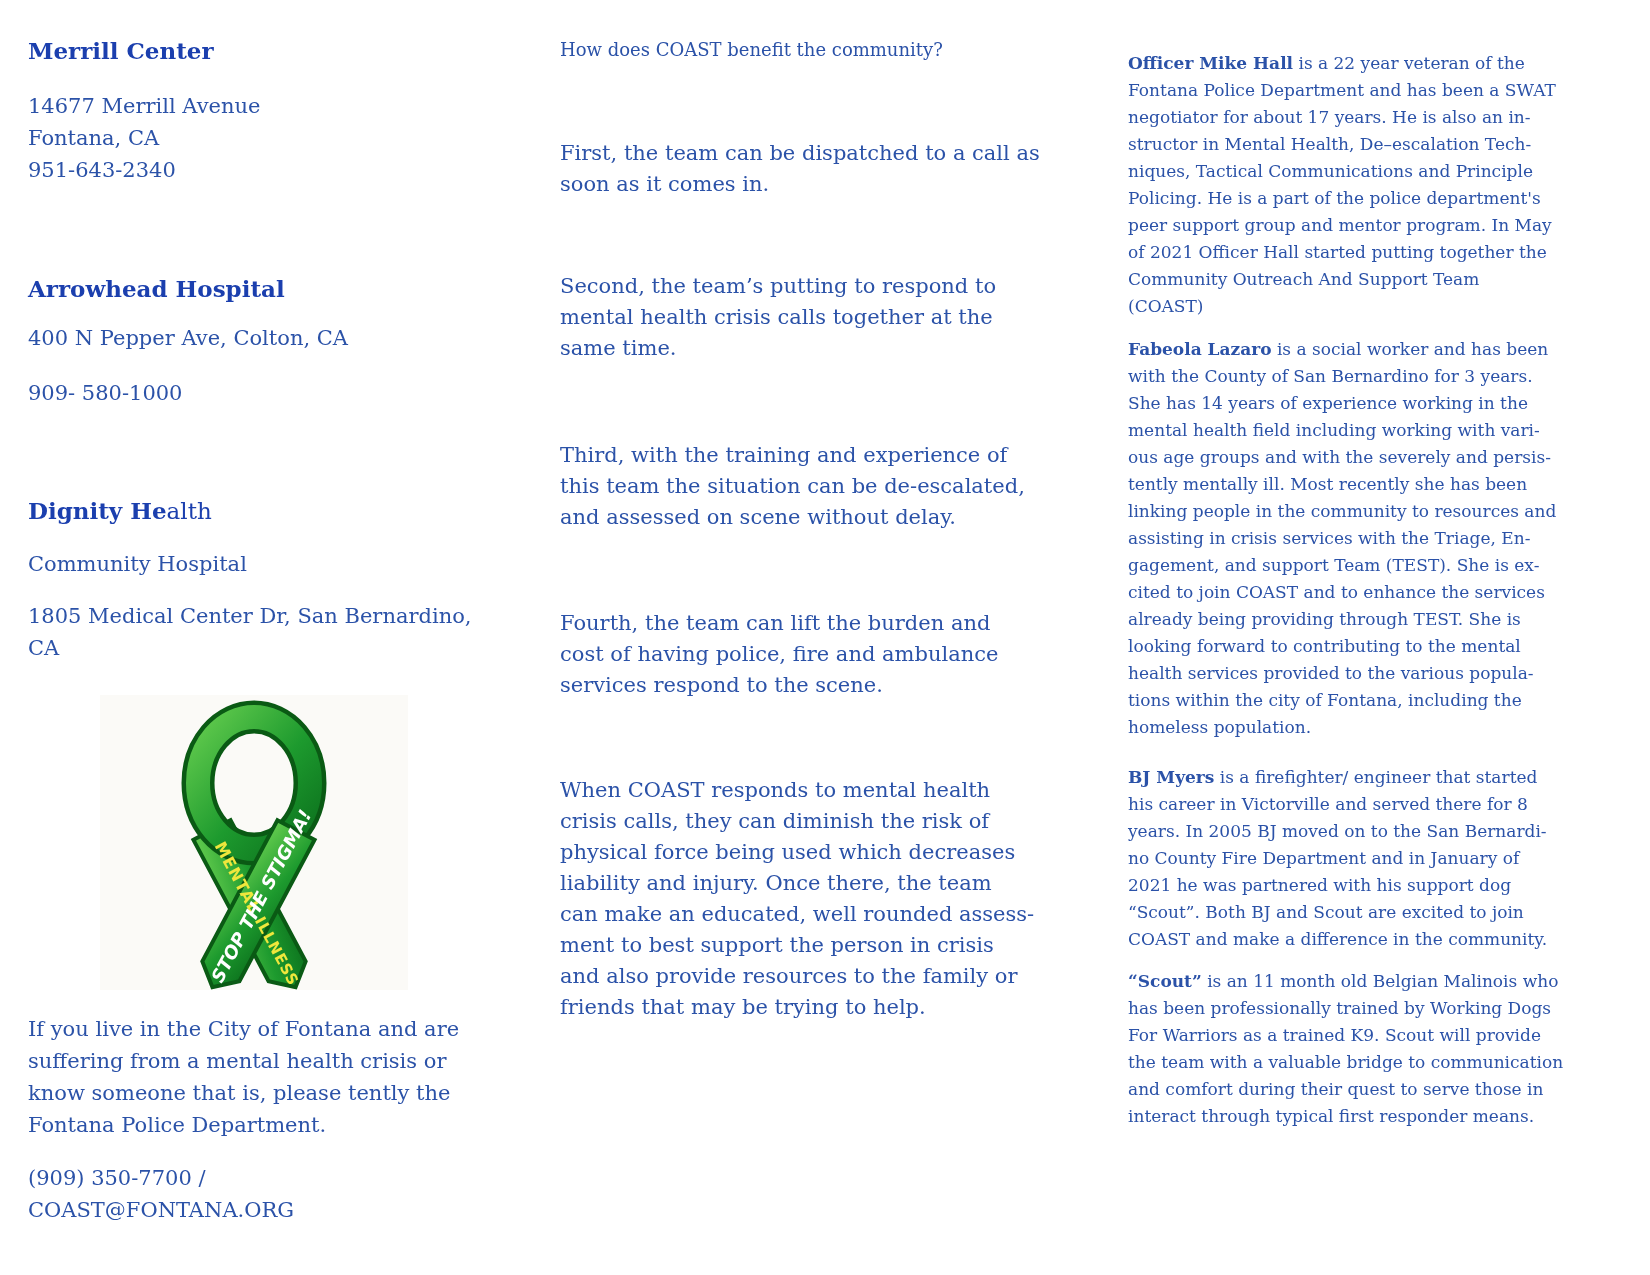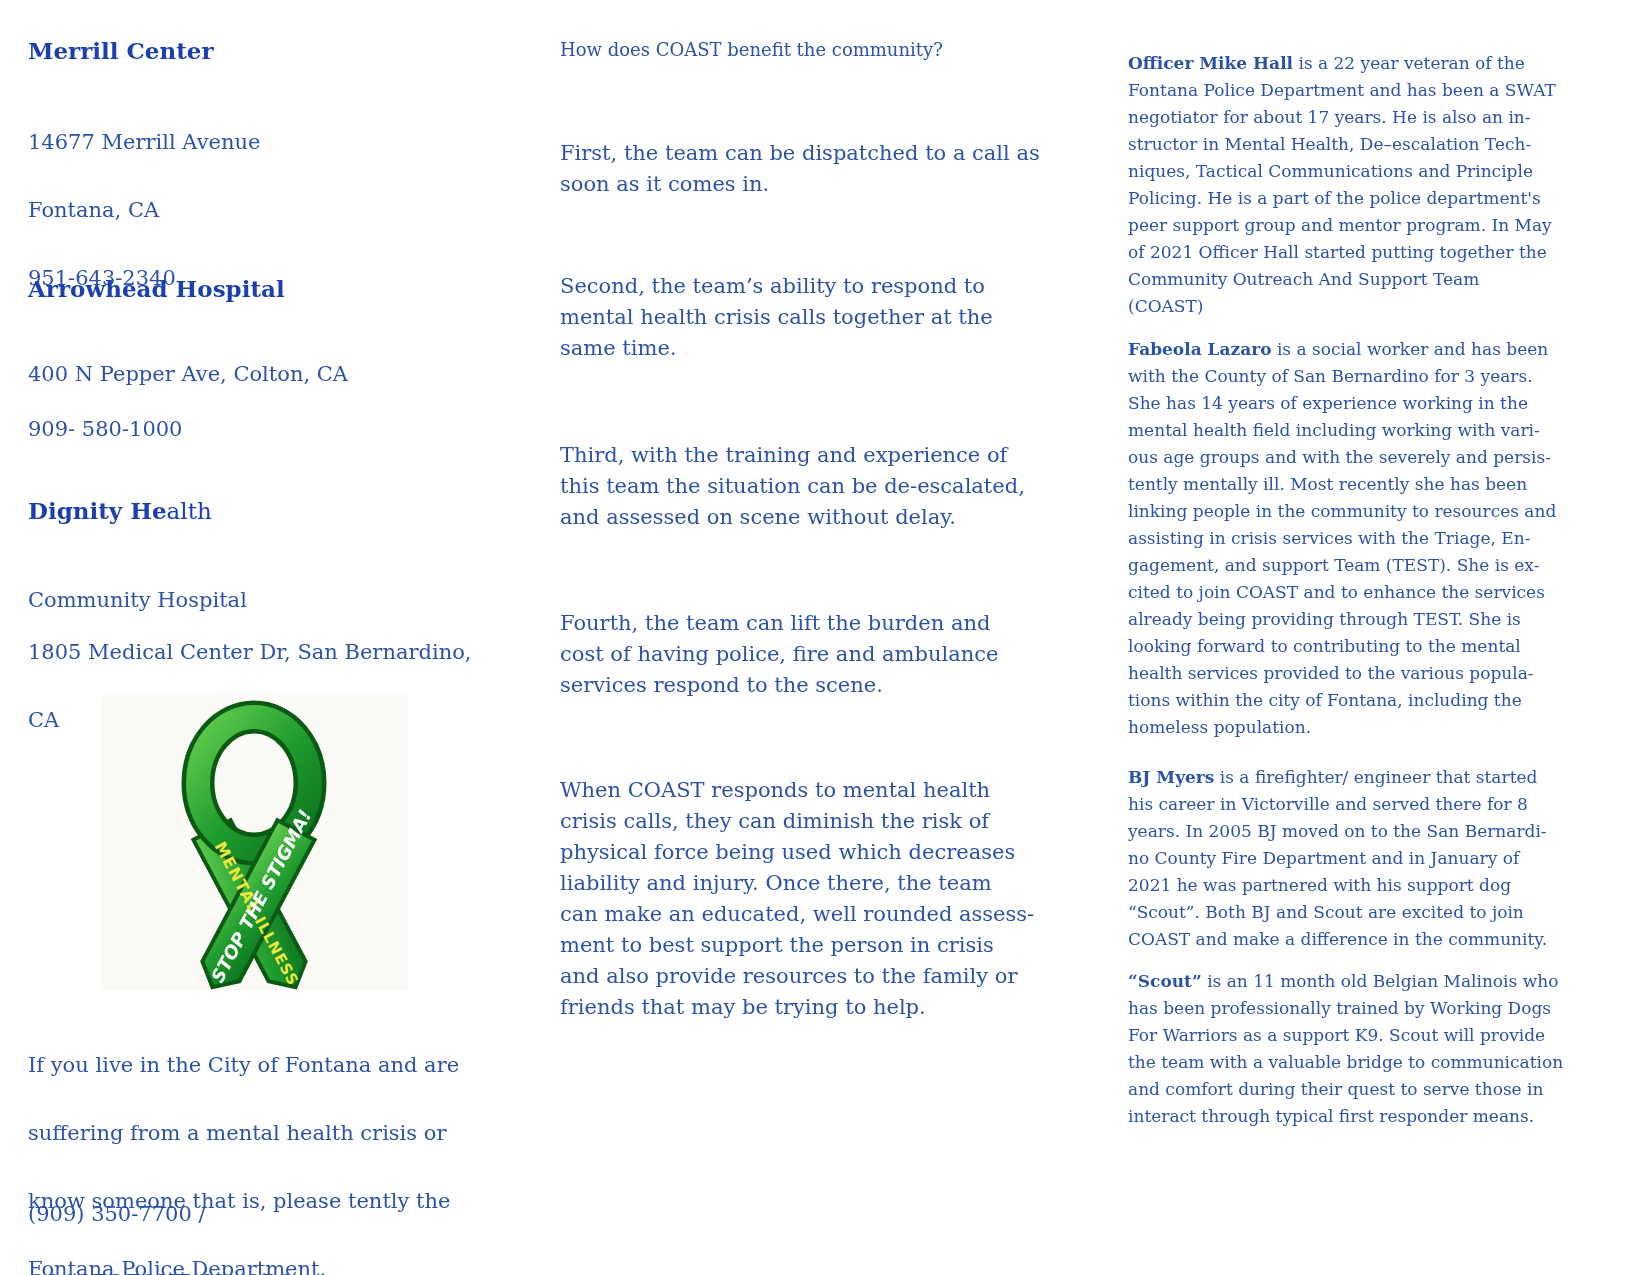--- a/index.html
+++ b/index.html
@@ -8,21 +8,21 @@
     font-family:"DejaVu Serif","Liberation Serif",serif;color:#2b52a8;
   }
   .blk{position:absolute;margin:0;}
   
   .L{left:28px;width:480px;text-align:left;}
   .M{left:560px;width:540px;text-align:left;}
   .R{left:1128px;width:470px;text-align:left;}
   
   .hd{font-size:23px;line-height:30px;font-weight:bold;color:#1b3fae;}
   .hd .nrm{font-weight:normal;}
-  .L .line{font-size:21px;line-height:32px;white-space:nowrap;margin-top:36px;}
+  .L .line{font-size:21px;line-height:32px;white-space:nowrap;}
   .M .line{font-size:21px;line-height:31px;white-space:nowrap;}
   .M.heading{font-size:18px;line-height:30px;}
   .R .line{font-size:17px;line-height:27px;white-space:nowrap;}
   .bn{font-weight:bold;}
   
   .ribbon-box{left:100px;top:695px;width:308px;height:295px;background:#fbfaf7;}
   figure{margin:0;}
   svg text{font-family:"DejaVu Sans","Liberation Sans",sans-serif;}
 </style>
 </head>
@@ -94,21 +94,21 @@
     </div>
   </section>
 
   <section>
     <div class="blk M heading" style="top:35px">How does COAST benefit the community?</div>
     <div class="blk M" style="top:138px">
         <div class="line">First, the team can be dispatched to a call as</div>
         <div class="line">soon as it comes in.</div>
       </div>
     <div class="blk M" style="top:271px">
-        <div class="line">Second, the team’s ability to respond to</div>
+        <div class="line">Second, the team’s putting to respond to</div>
         <div class="line">mental health crisis calls together at the</div>
         <div class="line">same time.</div>
       </div>
     <div class="blk M" style="top:440px">
         <div class="line">Third, with the training and experience of</div>
         <div class="line">this team the situation can be de-escalated,</div>
         <div class="line">and assessed on scene without delay.</div>
       </div>
     <div class="blk M" style="top:608px">
         <div class="line">Fourth, the team can lift the burden and</div>
@@ -172,21 +172,21 @@
           <div class="line">2021 he was partnered with his support dog</div>
           <div class="line">“Scout”. Both BJ and Scout are excited to join</div>
           <div class="line">COAST and make a difference in the community.</div>
         </div>
     </article>
 
     <article class="blk R" style="top:968px">
       <div class="line"><b class="bn">“Scout”</b><span> is an 11 month old Belgian Malinois who</span></div>
       <div>
           <div class="line">has been professionally trained by Working Dogs</div>
-          <div class="line">For Warriors as a support K9. Scout will provide</div>
+          <div class="line">For Warriors as a trained K9. Scout will provide</div>
           <div class="line">the team with a valuable bridge to communication</div>
           <div class="line">and comfort during their quest to serve those in</div>
           <div class="line">interact through typical first responder means.</div>
         </div>
     </article>
   </section>
 
 </main>
 
 </body></html>

